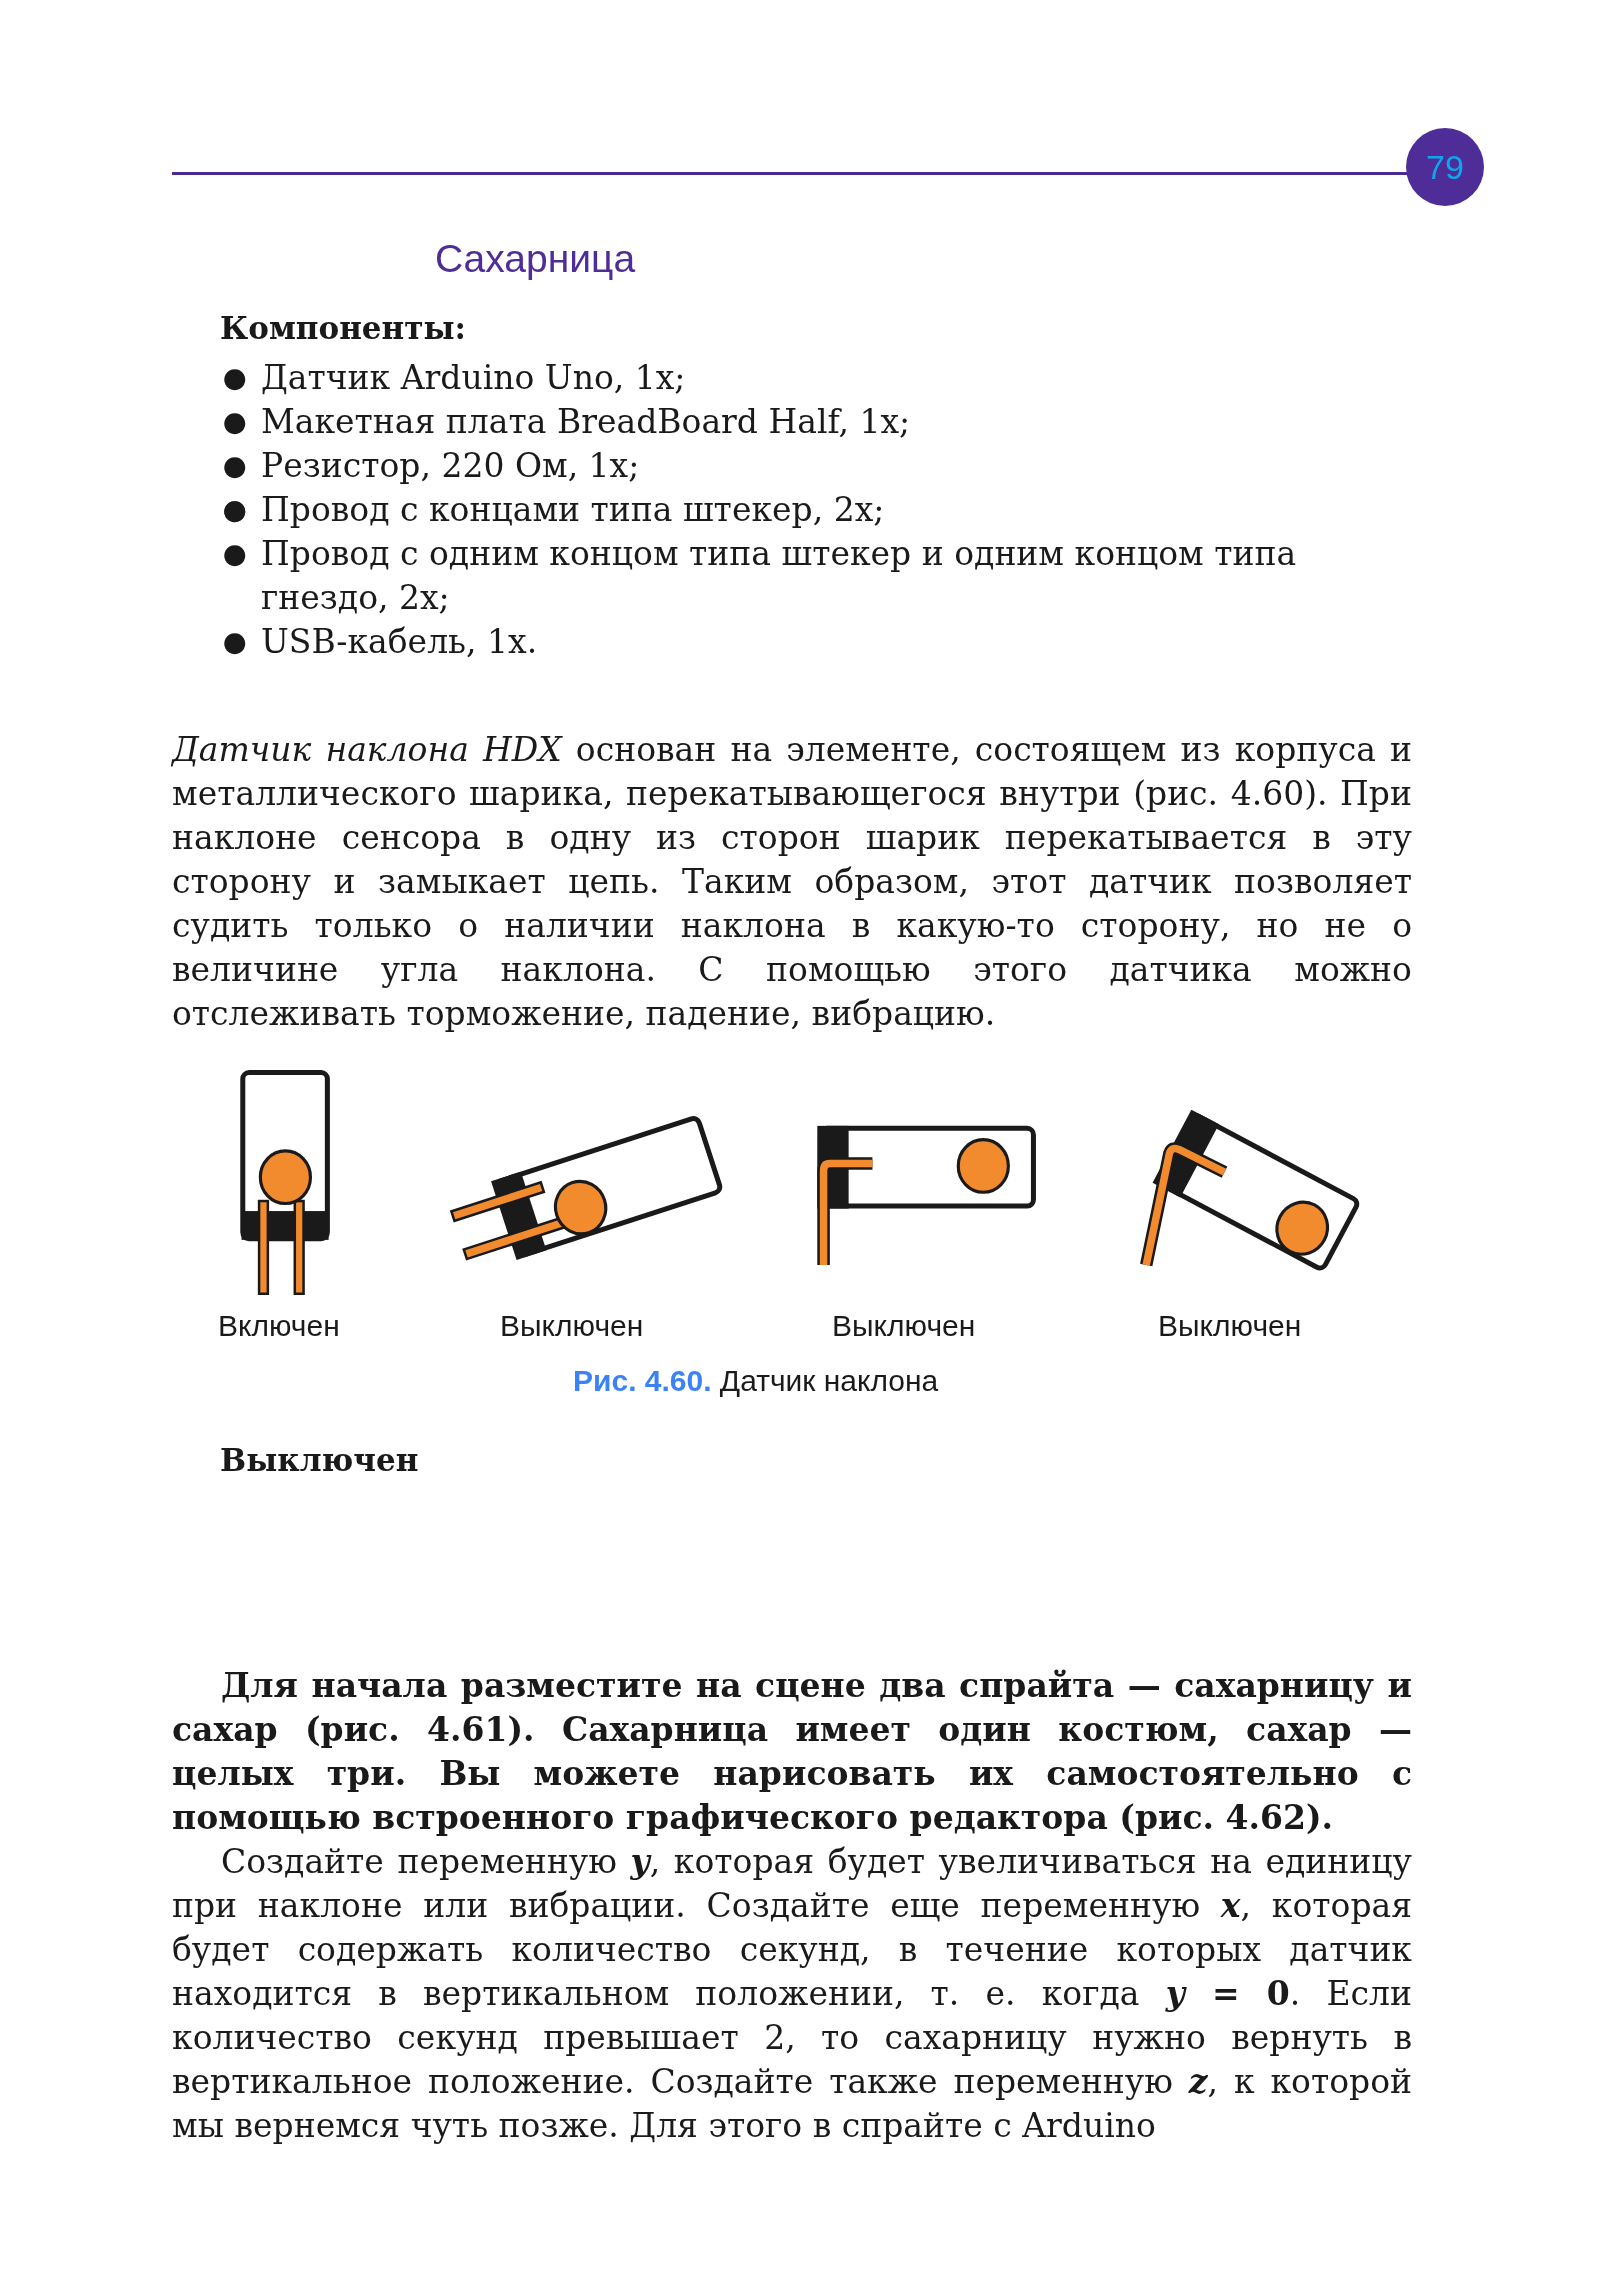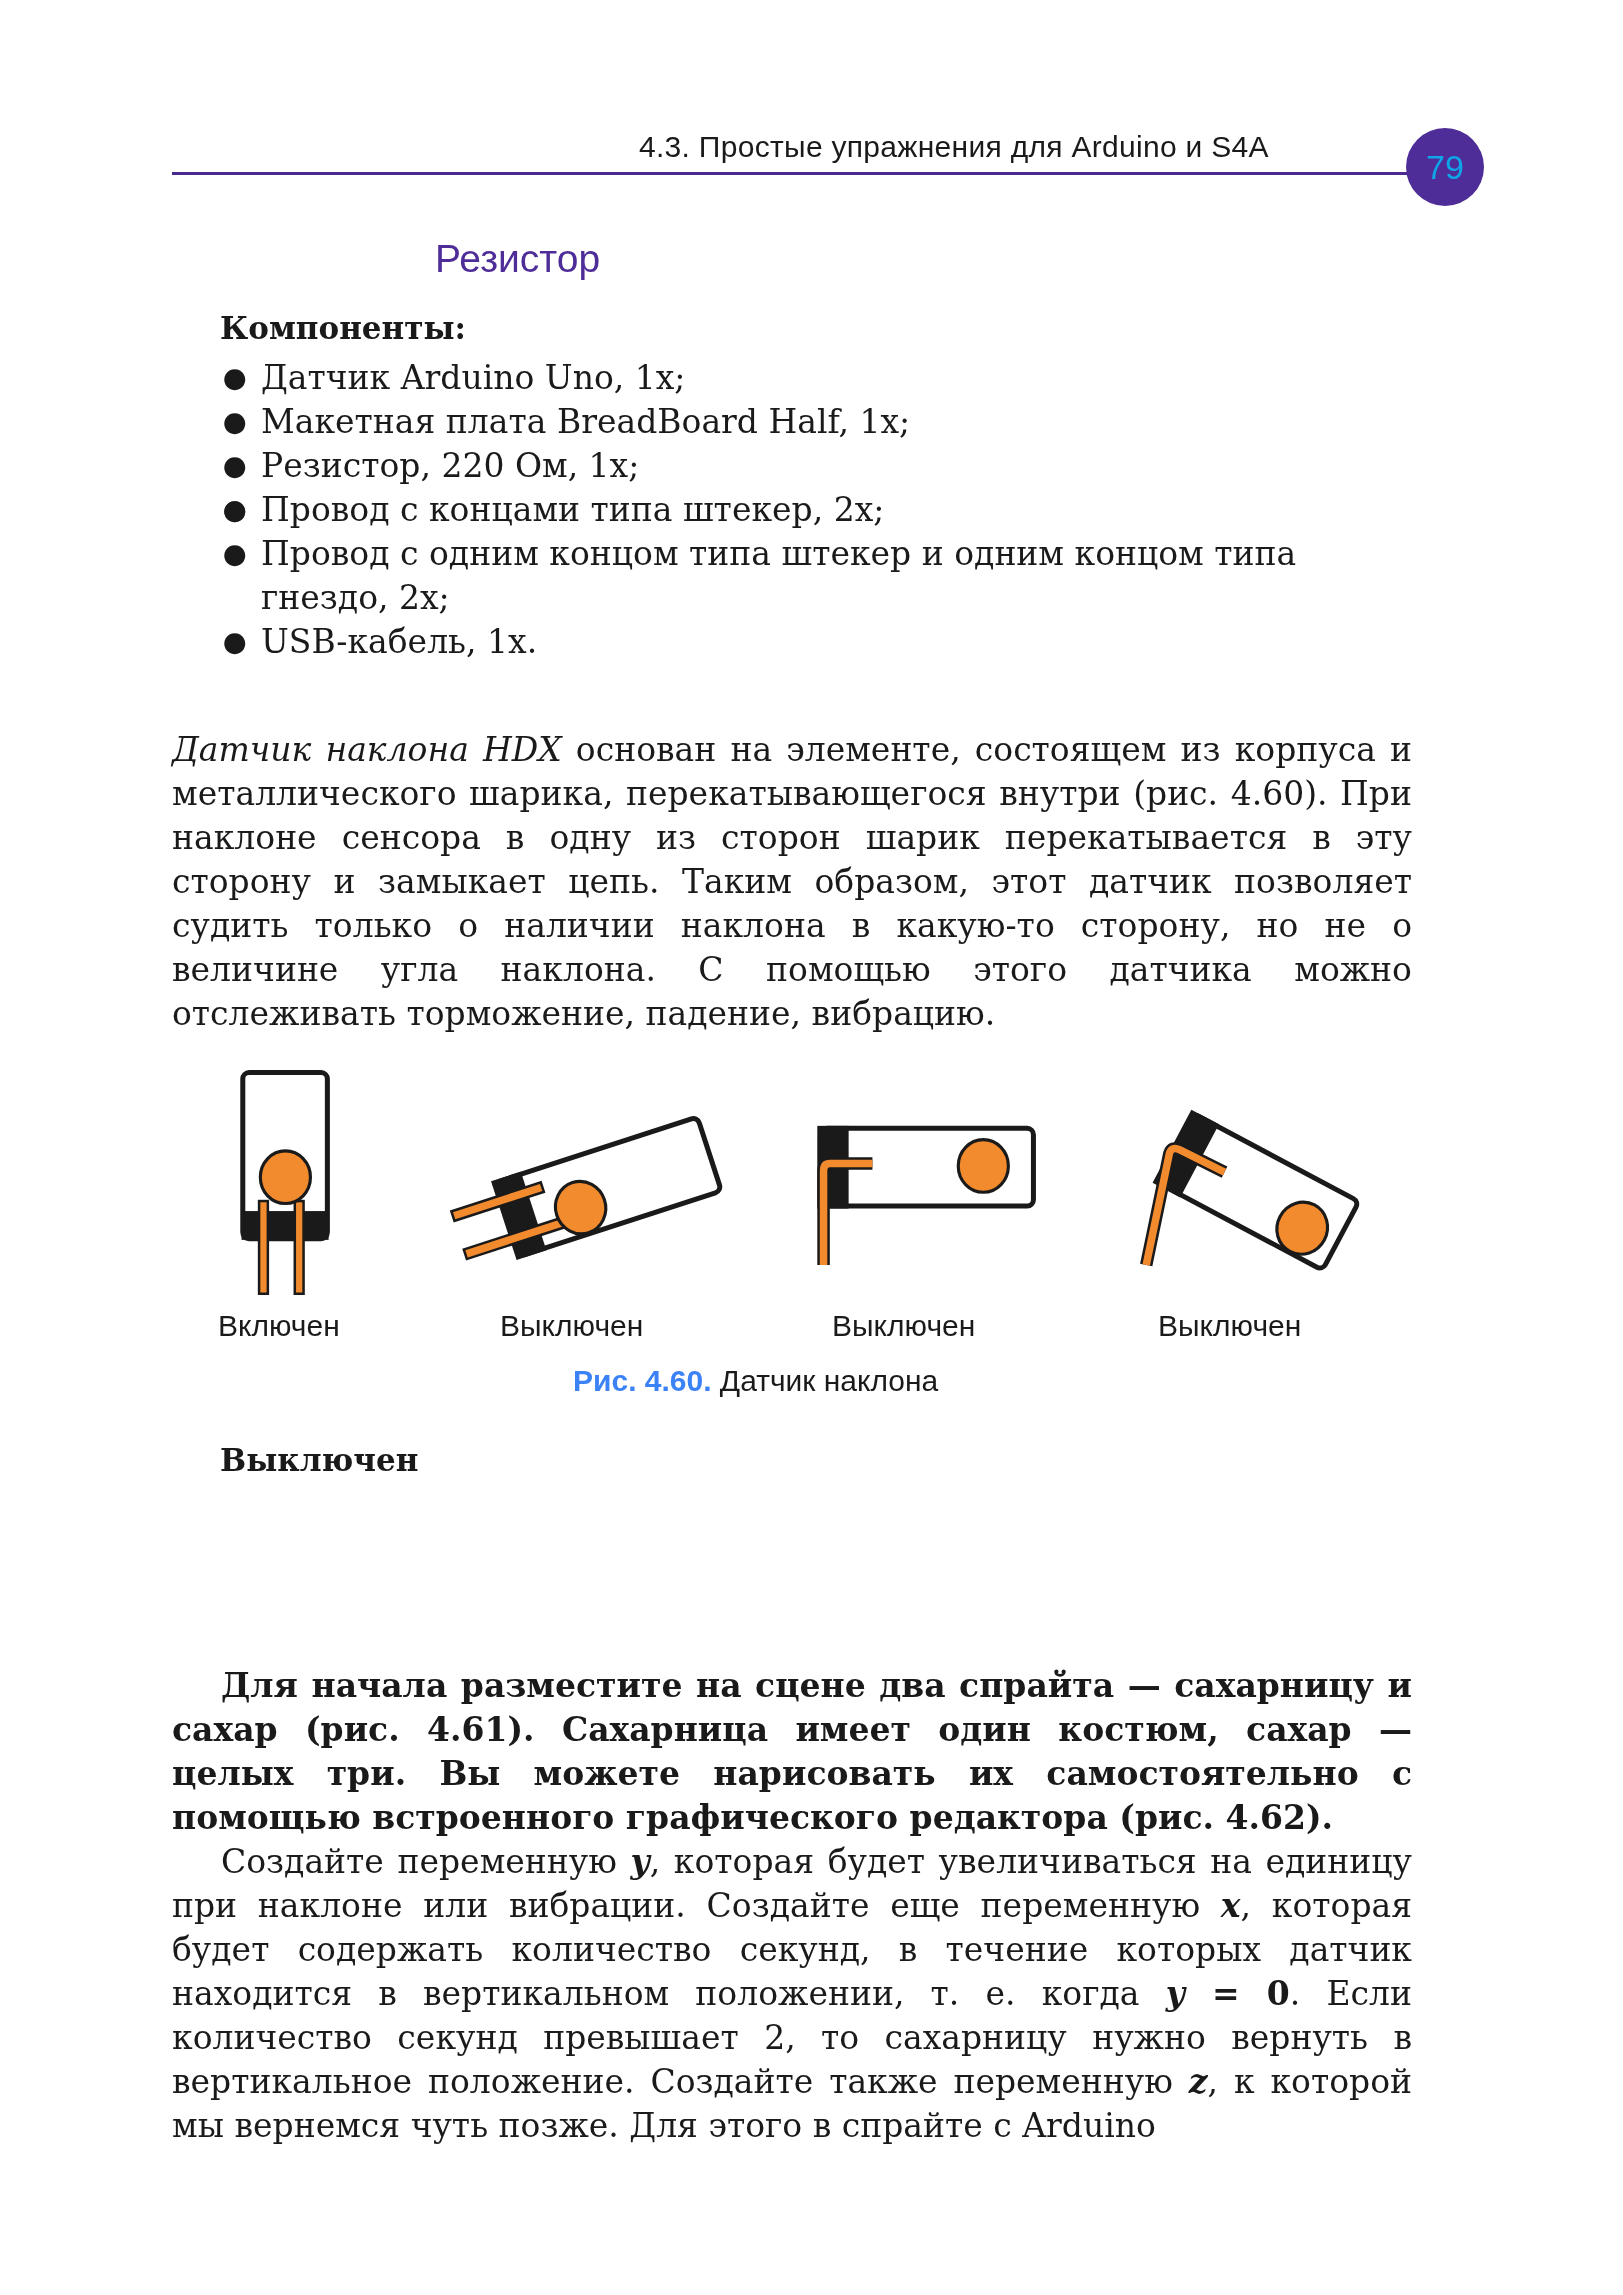--- a/index.html
+++ b/index.html
@@ -29,27 +29,26 @@
   .caption { position: absolute; left: 573px; top: 1364px; font-family: "Liberation Sans", sans-serif; font-size: 30px; white-space: nowrap; }
   .caption .num { color: #3b82f6; font-weight: bold; }
 
   .prog-head { position: absolute; left: 220px; top: 1442px; font-size: 31px; font-weight: bold; }
 </style>
 </head>
 <body>
 
 <div class="page">
 
-  <div class="run-head">4.3. Простые упражнения для Arduino и S4A</div>
   <div class="head-rule"></div>
   <div class="page-num">
       <span>79</span>
     </div>
 
-  <div class="title">Резистор</div>
+  <div class="title">Сахарница</div>
 
   <div class="comp-head serif">Компоненты:</div>
   <ul class="comp-list serif">
     <li><span class="bullet">●</span><span>Датчик Arduino Uno, 1x;</span></li>
     <li><span class="bullet">●</span><span>Макетная плата BreadBoard Half, 1x;</span></li>
     <li><span class="bullet">●</span><span>Резистор, 220 Ом, 1x;</span></li>
     <li><span class="bullet">●</span></li>
     <li><span class="bullet">●</span><span>Провод с концами типа штекер, 2x;</span></li>
     <li><span class="bullet">●</span><span>Провод с одним концом типа штекер и одним концом типа гнездо, 2x;</span></li>
     <li><span class="bullet">●</span><span>USB-кабель, 1x.</span></li>

